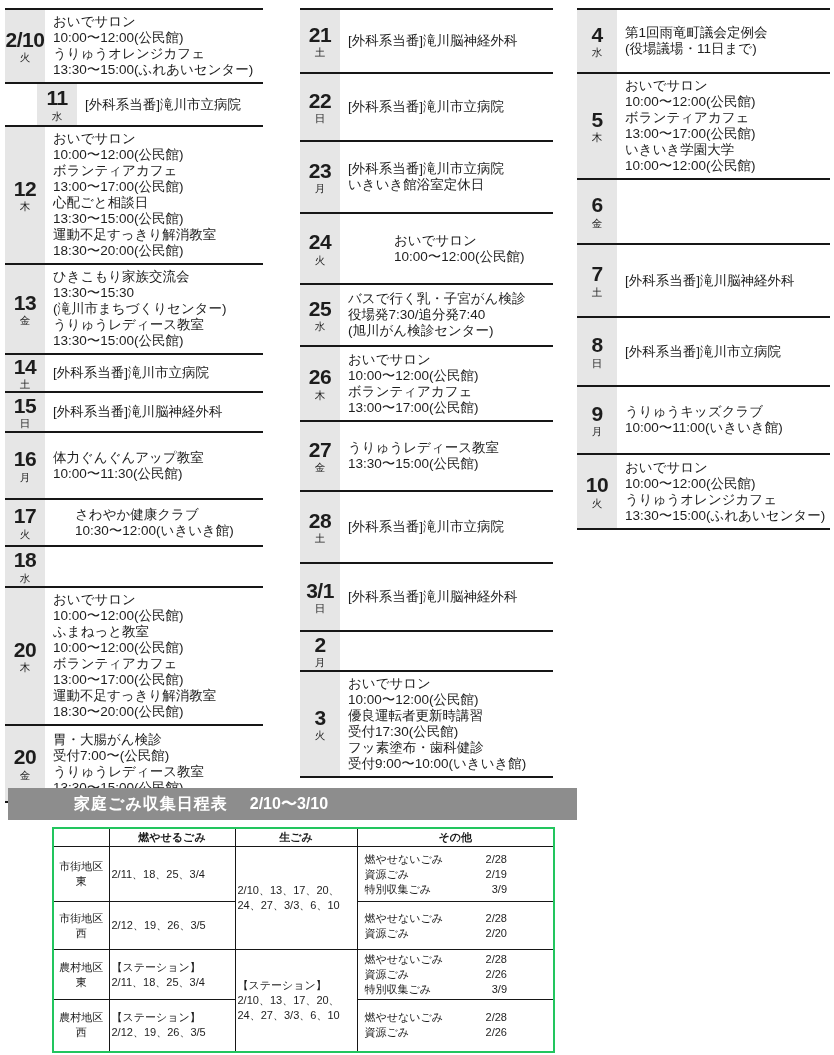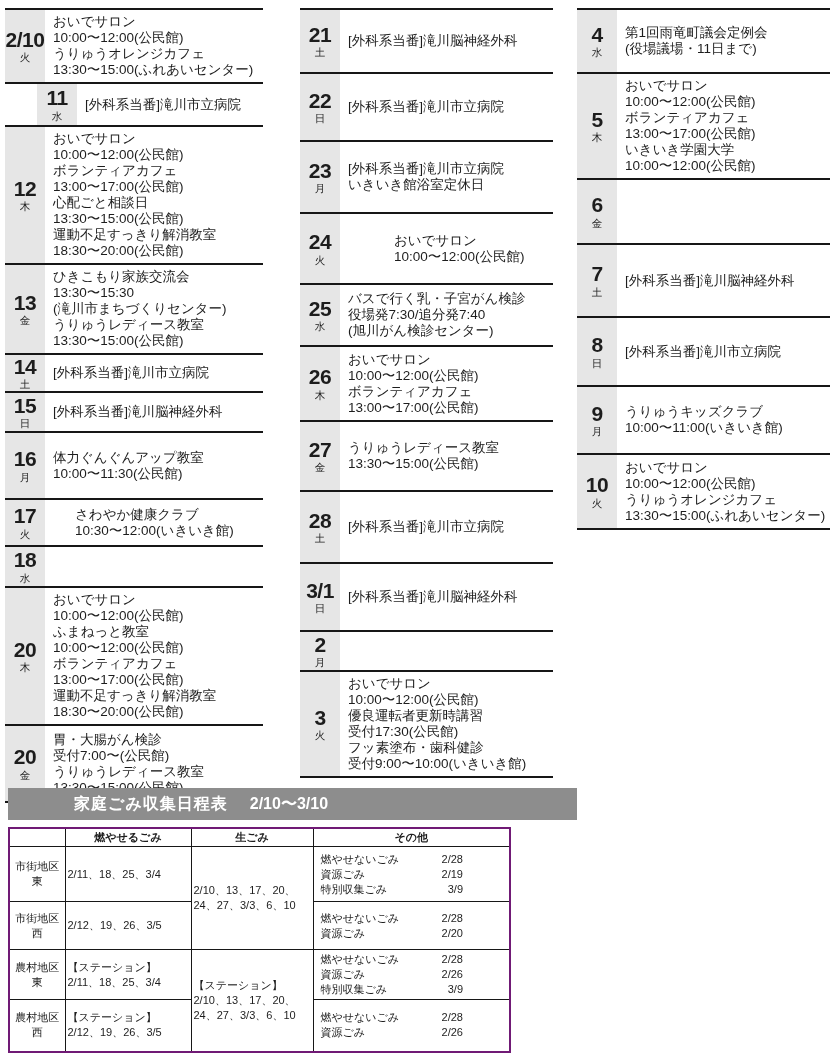--- a/index.html
+++ b/index.html
@@ -36,21 +36,21 @@
     display:flex;align-items:center;padding-left:66px;box-sizing:border-box;
     letter-spacing:1px;
   }
   .waste-title .range{margin-left:22px;letter-spacing:0;}
   table.waste-table{
     position:absolute;left:8px;top:827px;width:501px;
     border-collapse:collapse;table-layout:fixed;
     font-size:11px;color:#1d1d1d;
   }
   .waste-table th,.waste-table td{border:1px solid #171717;box-sizing:border-box;}
-  .waste-table{border:2px solid #701a75;}
+  .waste-table{border:2px solid #22c55e;margin-left:44px;}
   .waste-table th{height:18px;font-weight:700;text-align:center;padding:1px 2px;}
   .waste-table td{vertical-align:middle;padding:2px 2px;}
   .region-cell{text-align:center;padding:0 1px;}
   .burn-cell,.raw-cell{padding-left:4px;line-height:15px;}
   .other-cell{padding:2px 0;}
   .kv{display:flex;justify-content:space-between;line-height:15px;padding:0 44px 0 5px;}
 </style>
 </head>
 <body>
 

